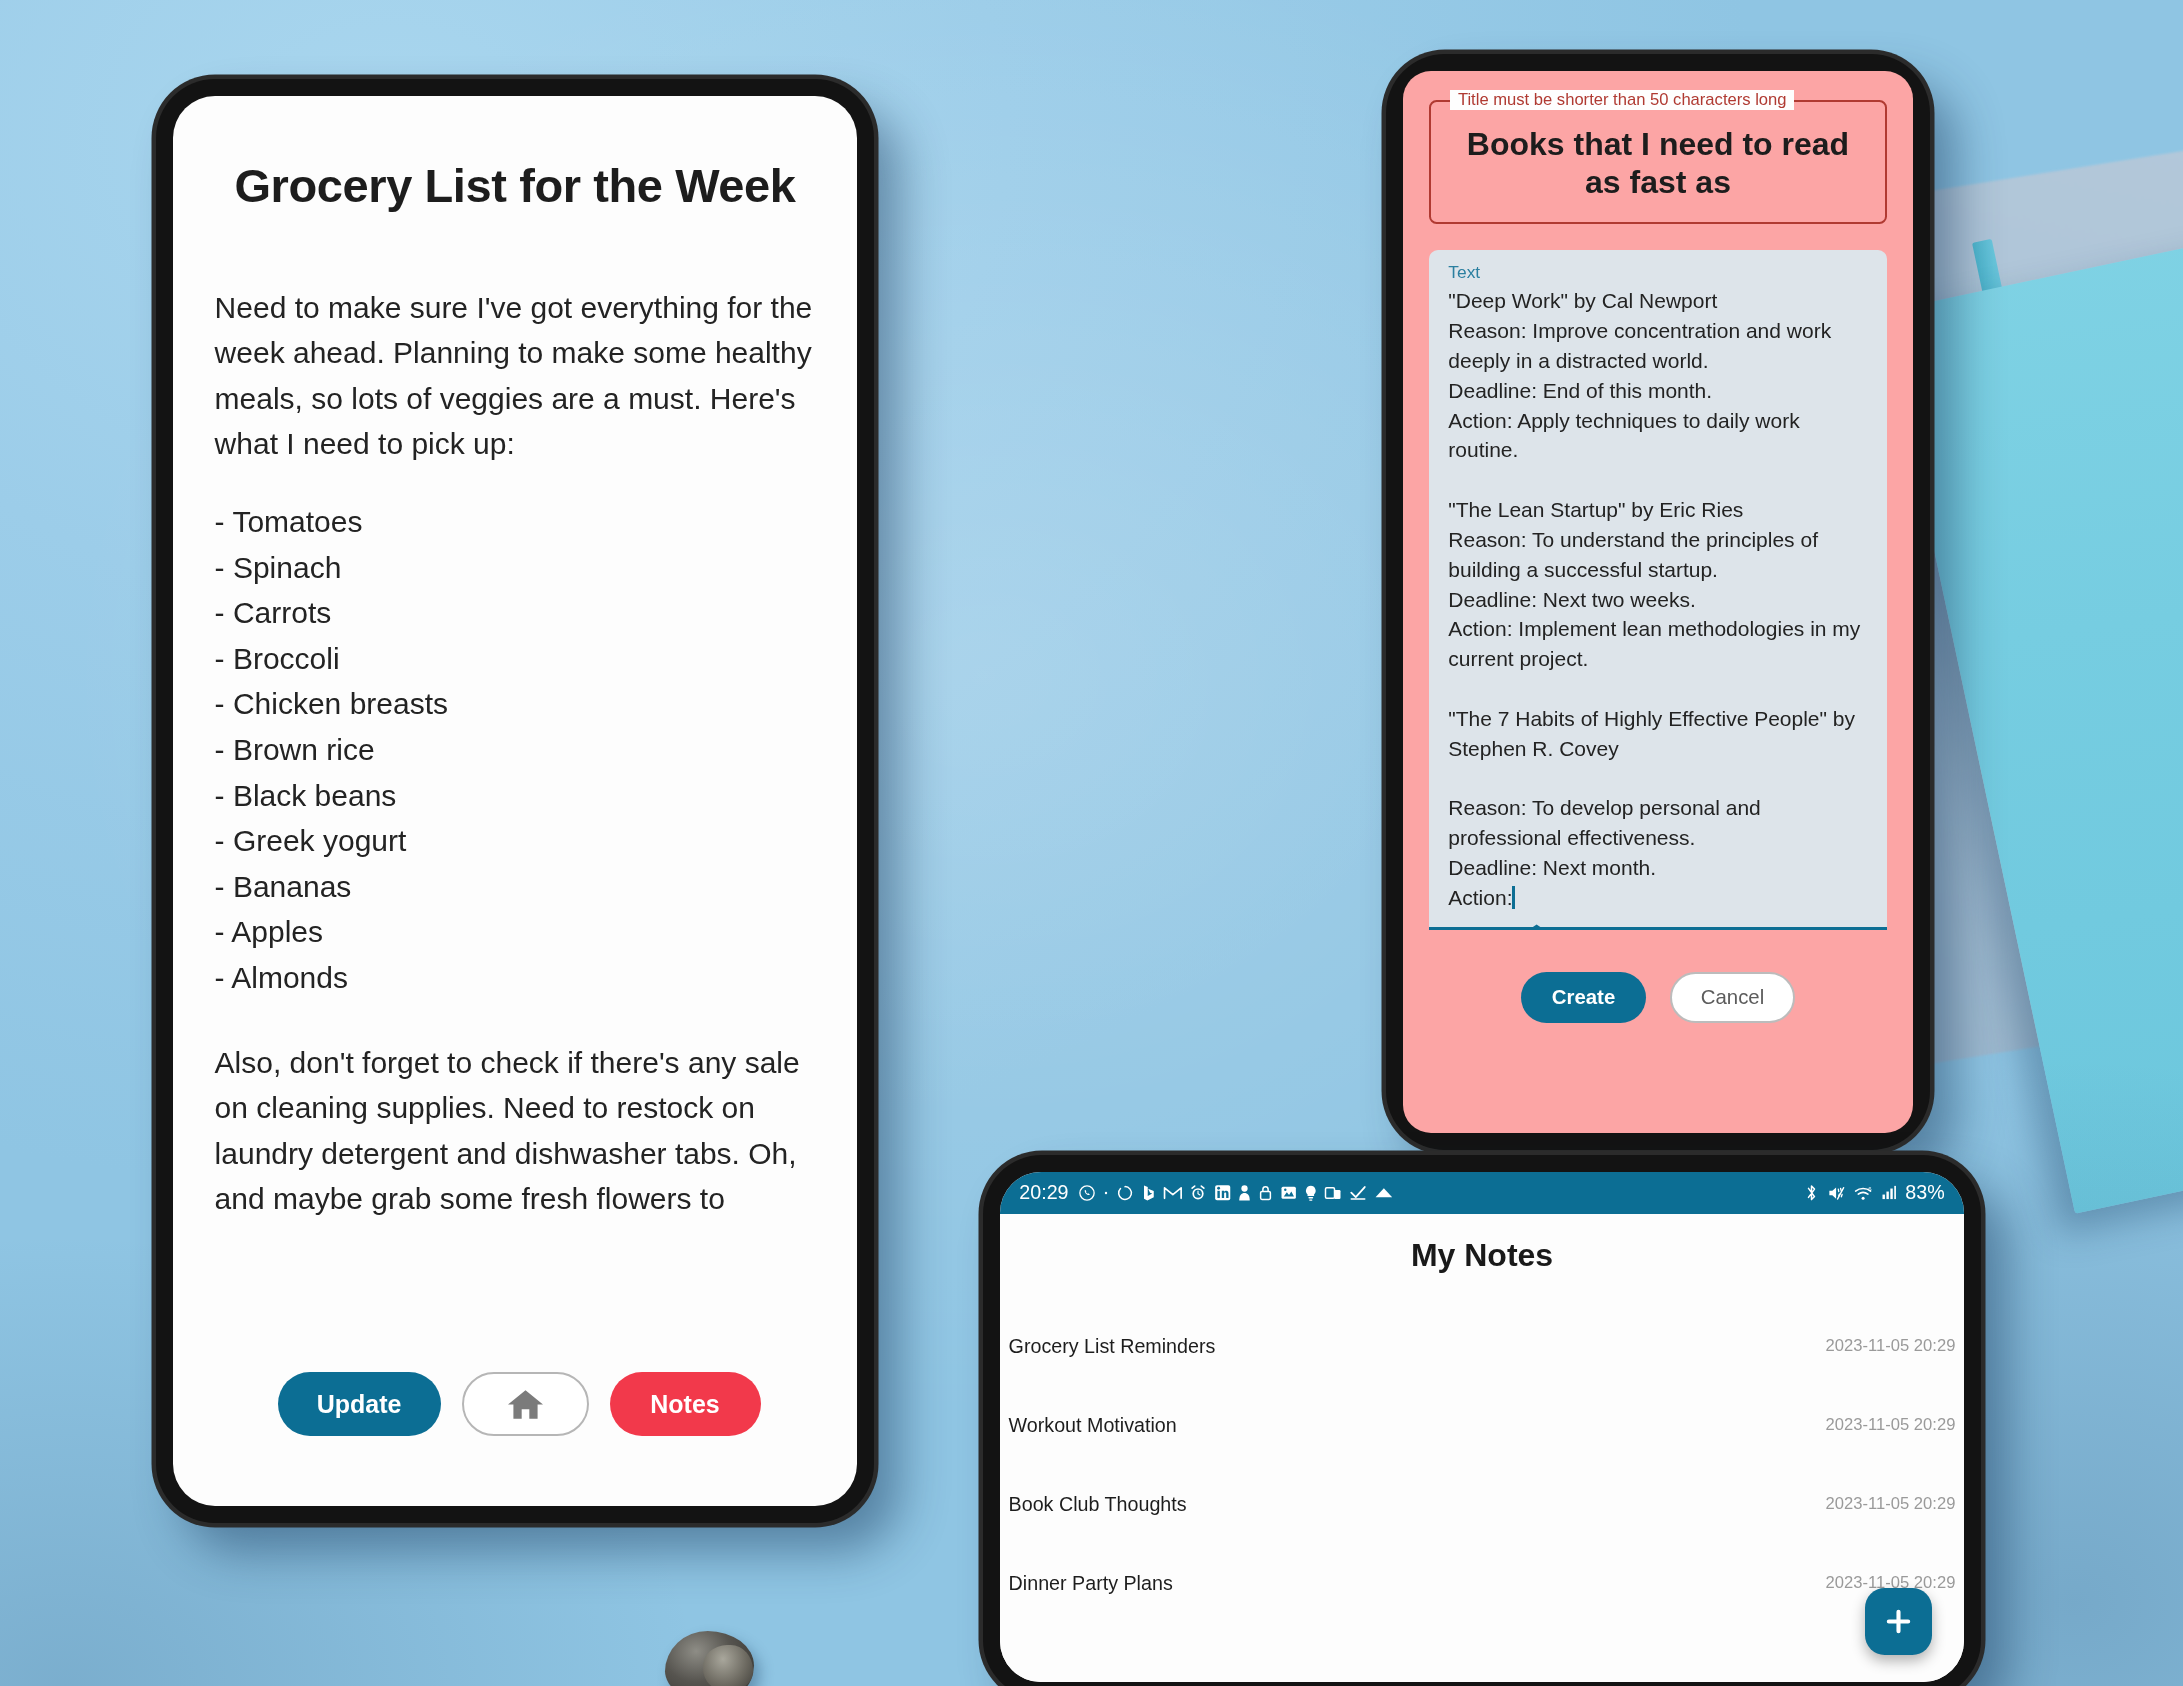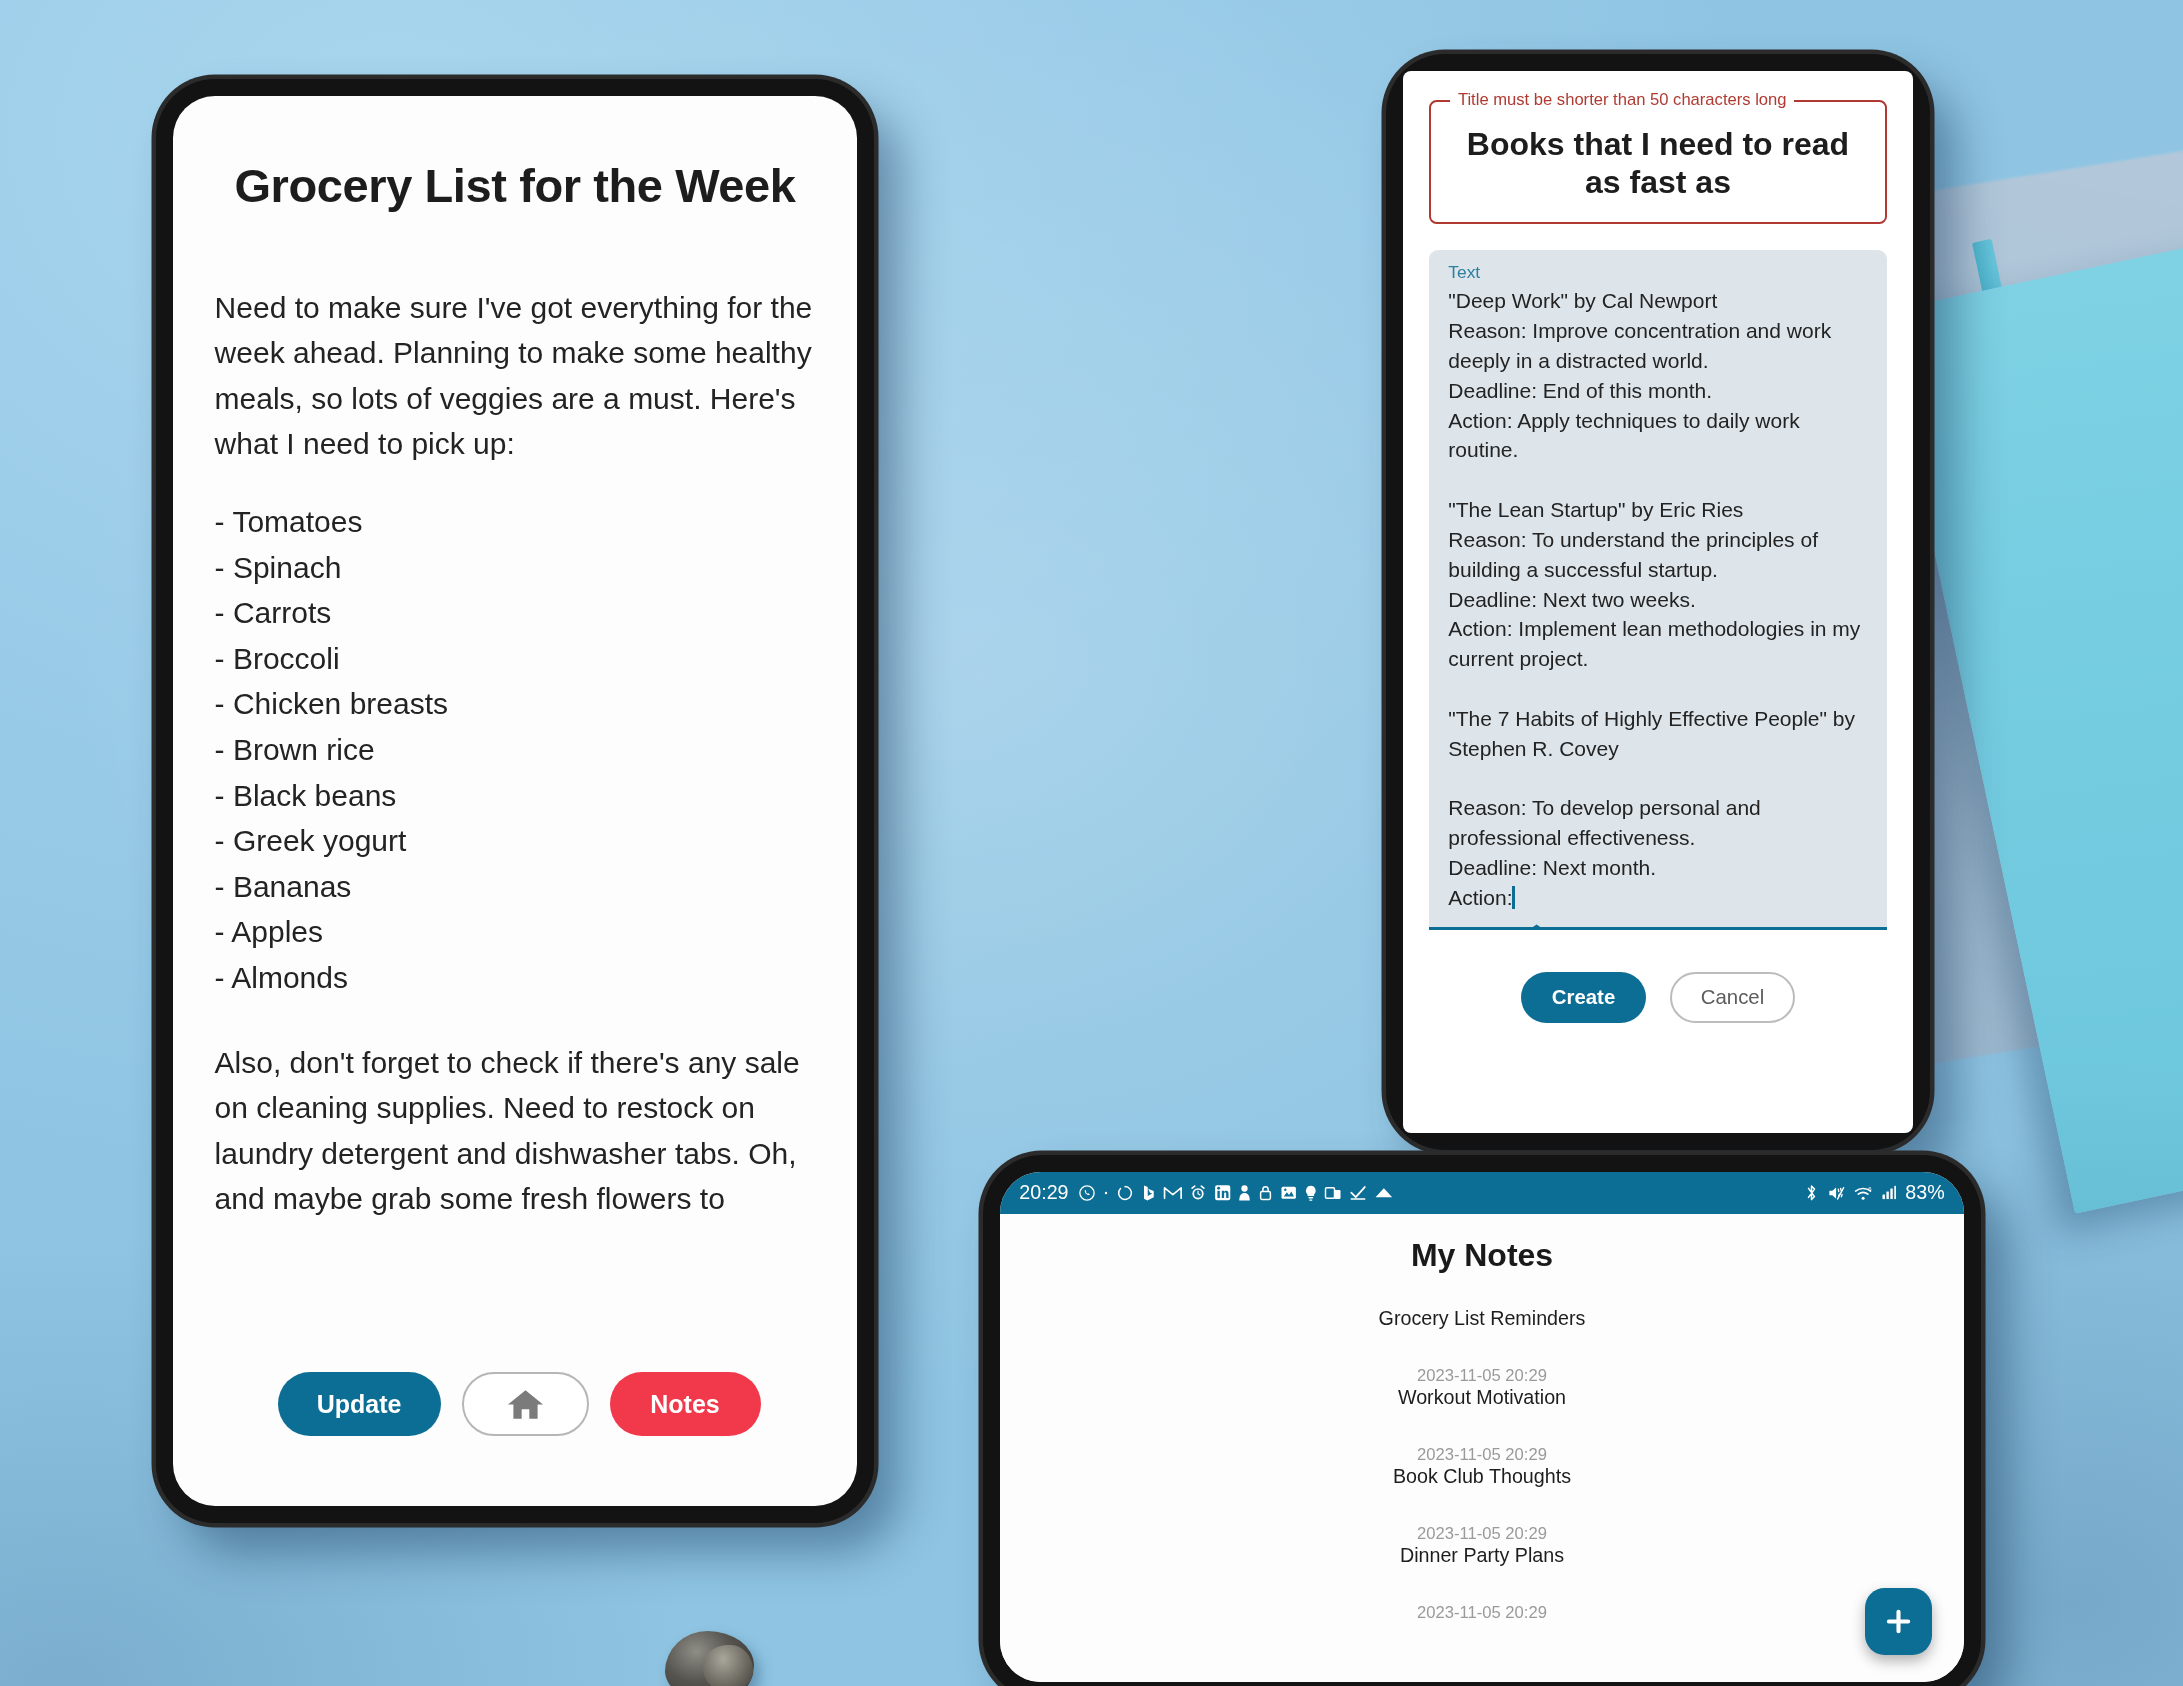--- a/index.html
+++ b/index.html
@@ -182,21 +182,21 @@
     border-radius: 36px;
     width: 151px; height: 64px;
   }
   .home-icon svg { display: block; }
 
   
   #phone-create-note {
     left: 1386px; top: 54px;
     width: 544px; height: 1096px;
   }
-  #phone-create-note .phone-screen { border-radius: 8px; background: #ffffff; }
+  #phone-create-note .phone-screen { border-radius: 28px; background: #fca5a5; }
   .create-body {
     position: absolute;
     inset: 0;
     padding: 29px 26px 0 26px;
     box-sizing: border-box;
     display: flex;
     flex-direction: column;
   }
   .title-field {
     position: relative;
@@ -334,21 +334,20 @@
   }
   .notes-list {
     margin-top: 33px;
   }
   .note-row {
     display: flex;
     align-items: center;
     justify-content: space-between;
     height: 79px;
     padding: 0 3px;
-    flex-direction: column;
   }
   .note-row-title {
     font-size: 19.7px;
     color: #1d1d1d;
   }
   .note-row-date {
     font-size: 16.6px;
     color: #9a9a9a;
   }
   .fab {

